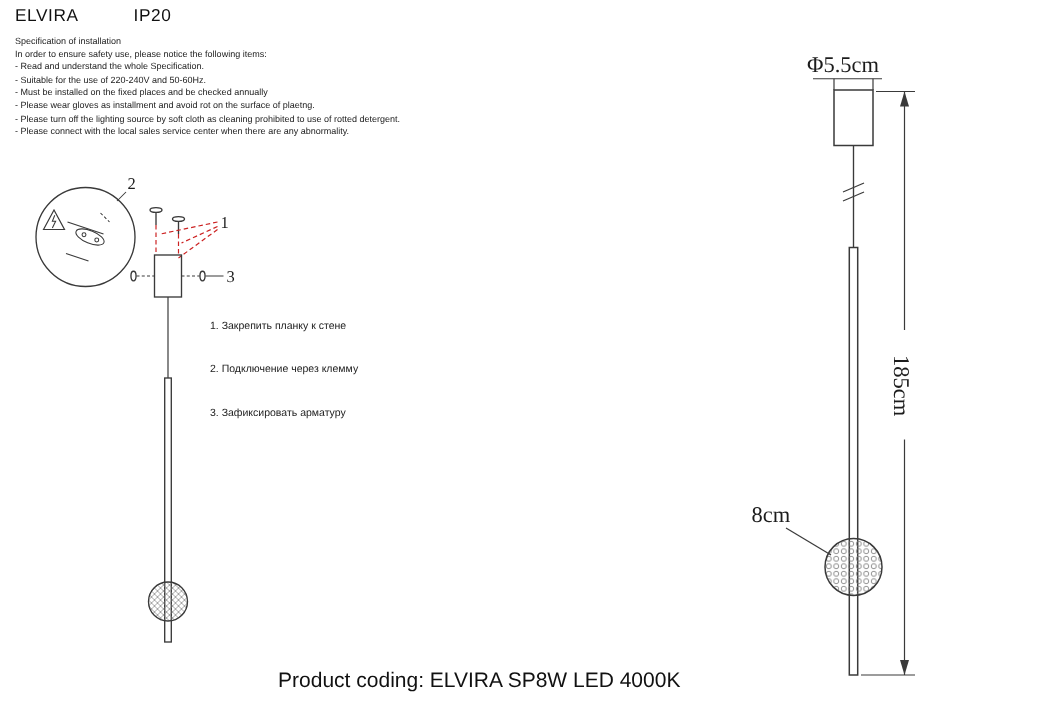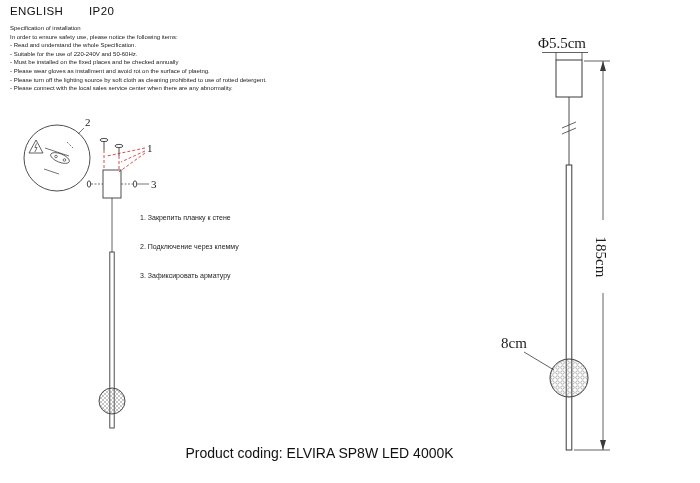--- a/index.html
+++ b/index.html
@@ -15,21 +15,21 @@
   .steps div { margin-bottom:22px; }
   .footer { position:absolute; left:0; top:445px; width:639px; text-align:center; font-size:14px; color:#111; }
   svg text { font-family:"Liberation Serif", serif; fill:#1c1c1c; }
   .diagram { position:absolute; }
 </style>
 </head>
 <body>
 
 <div class="page">
 
-  <span class="header-lang">ENGLISH</span>
+  <span class="header-lang">ELVIRA</span>
   <span class="header-ip">IP20</span>
 
   <div class="spec">
     <div>Specification of installation</div>
     <div>In order to ensure safety use, please notice the following items:</div>
     <div>- Read and understand the whole Specification.</div>
     <div>- Suitable for the use of 220-240V and 50-60Hz.</div>
     <div>- Must be installed on the fixed places and be checked annually</div>
     <div>- Please wear gloves as installment and avoid rot on the surface of plaetng.</div>
     <div>- Please turn off the lighting source by soft cloth as cleaning prohibited to use of rotted detergent.</div>

